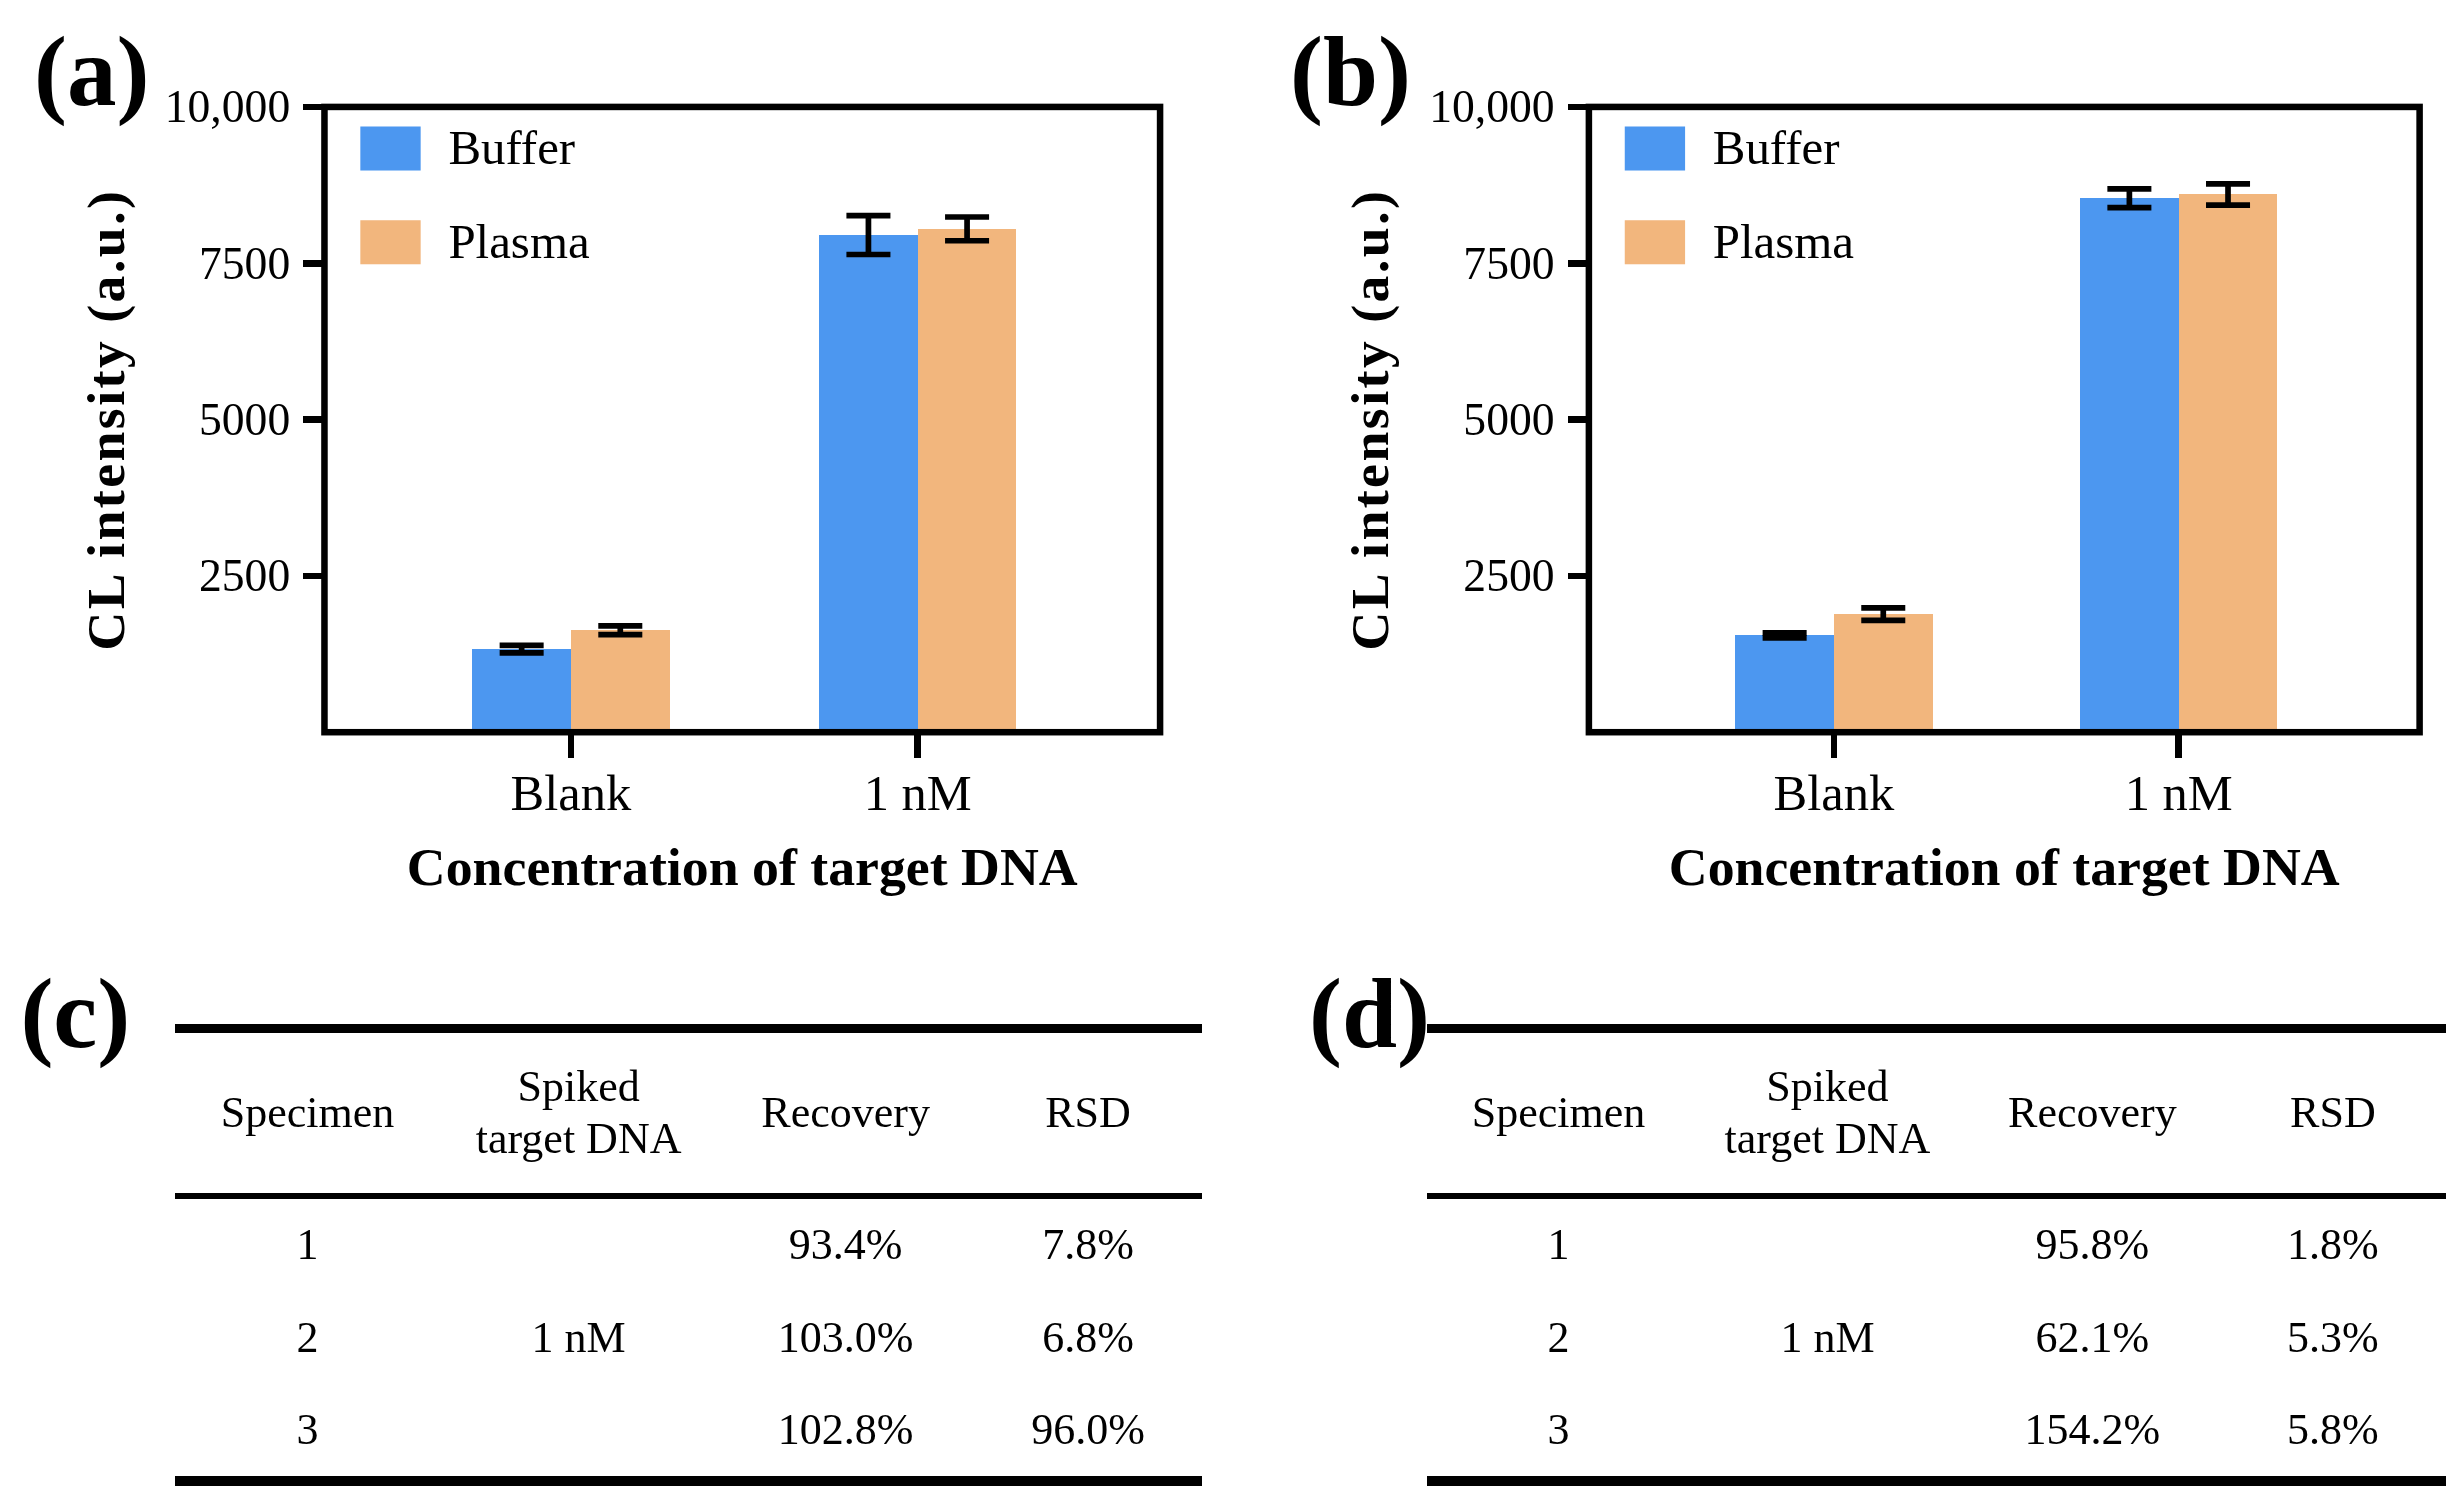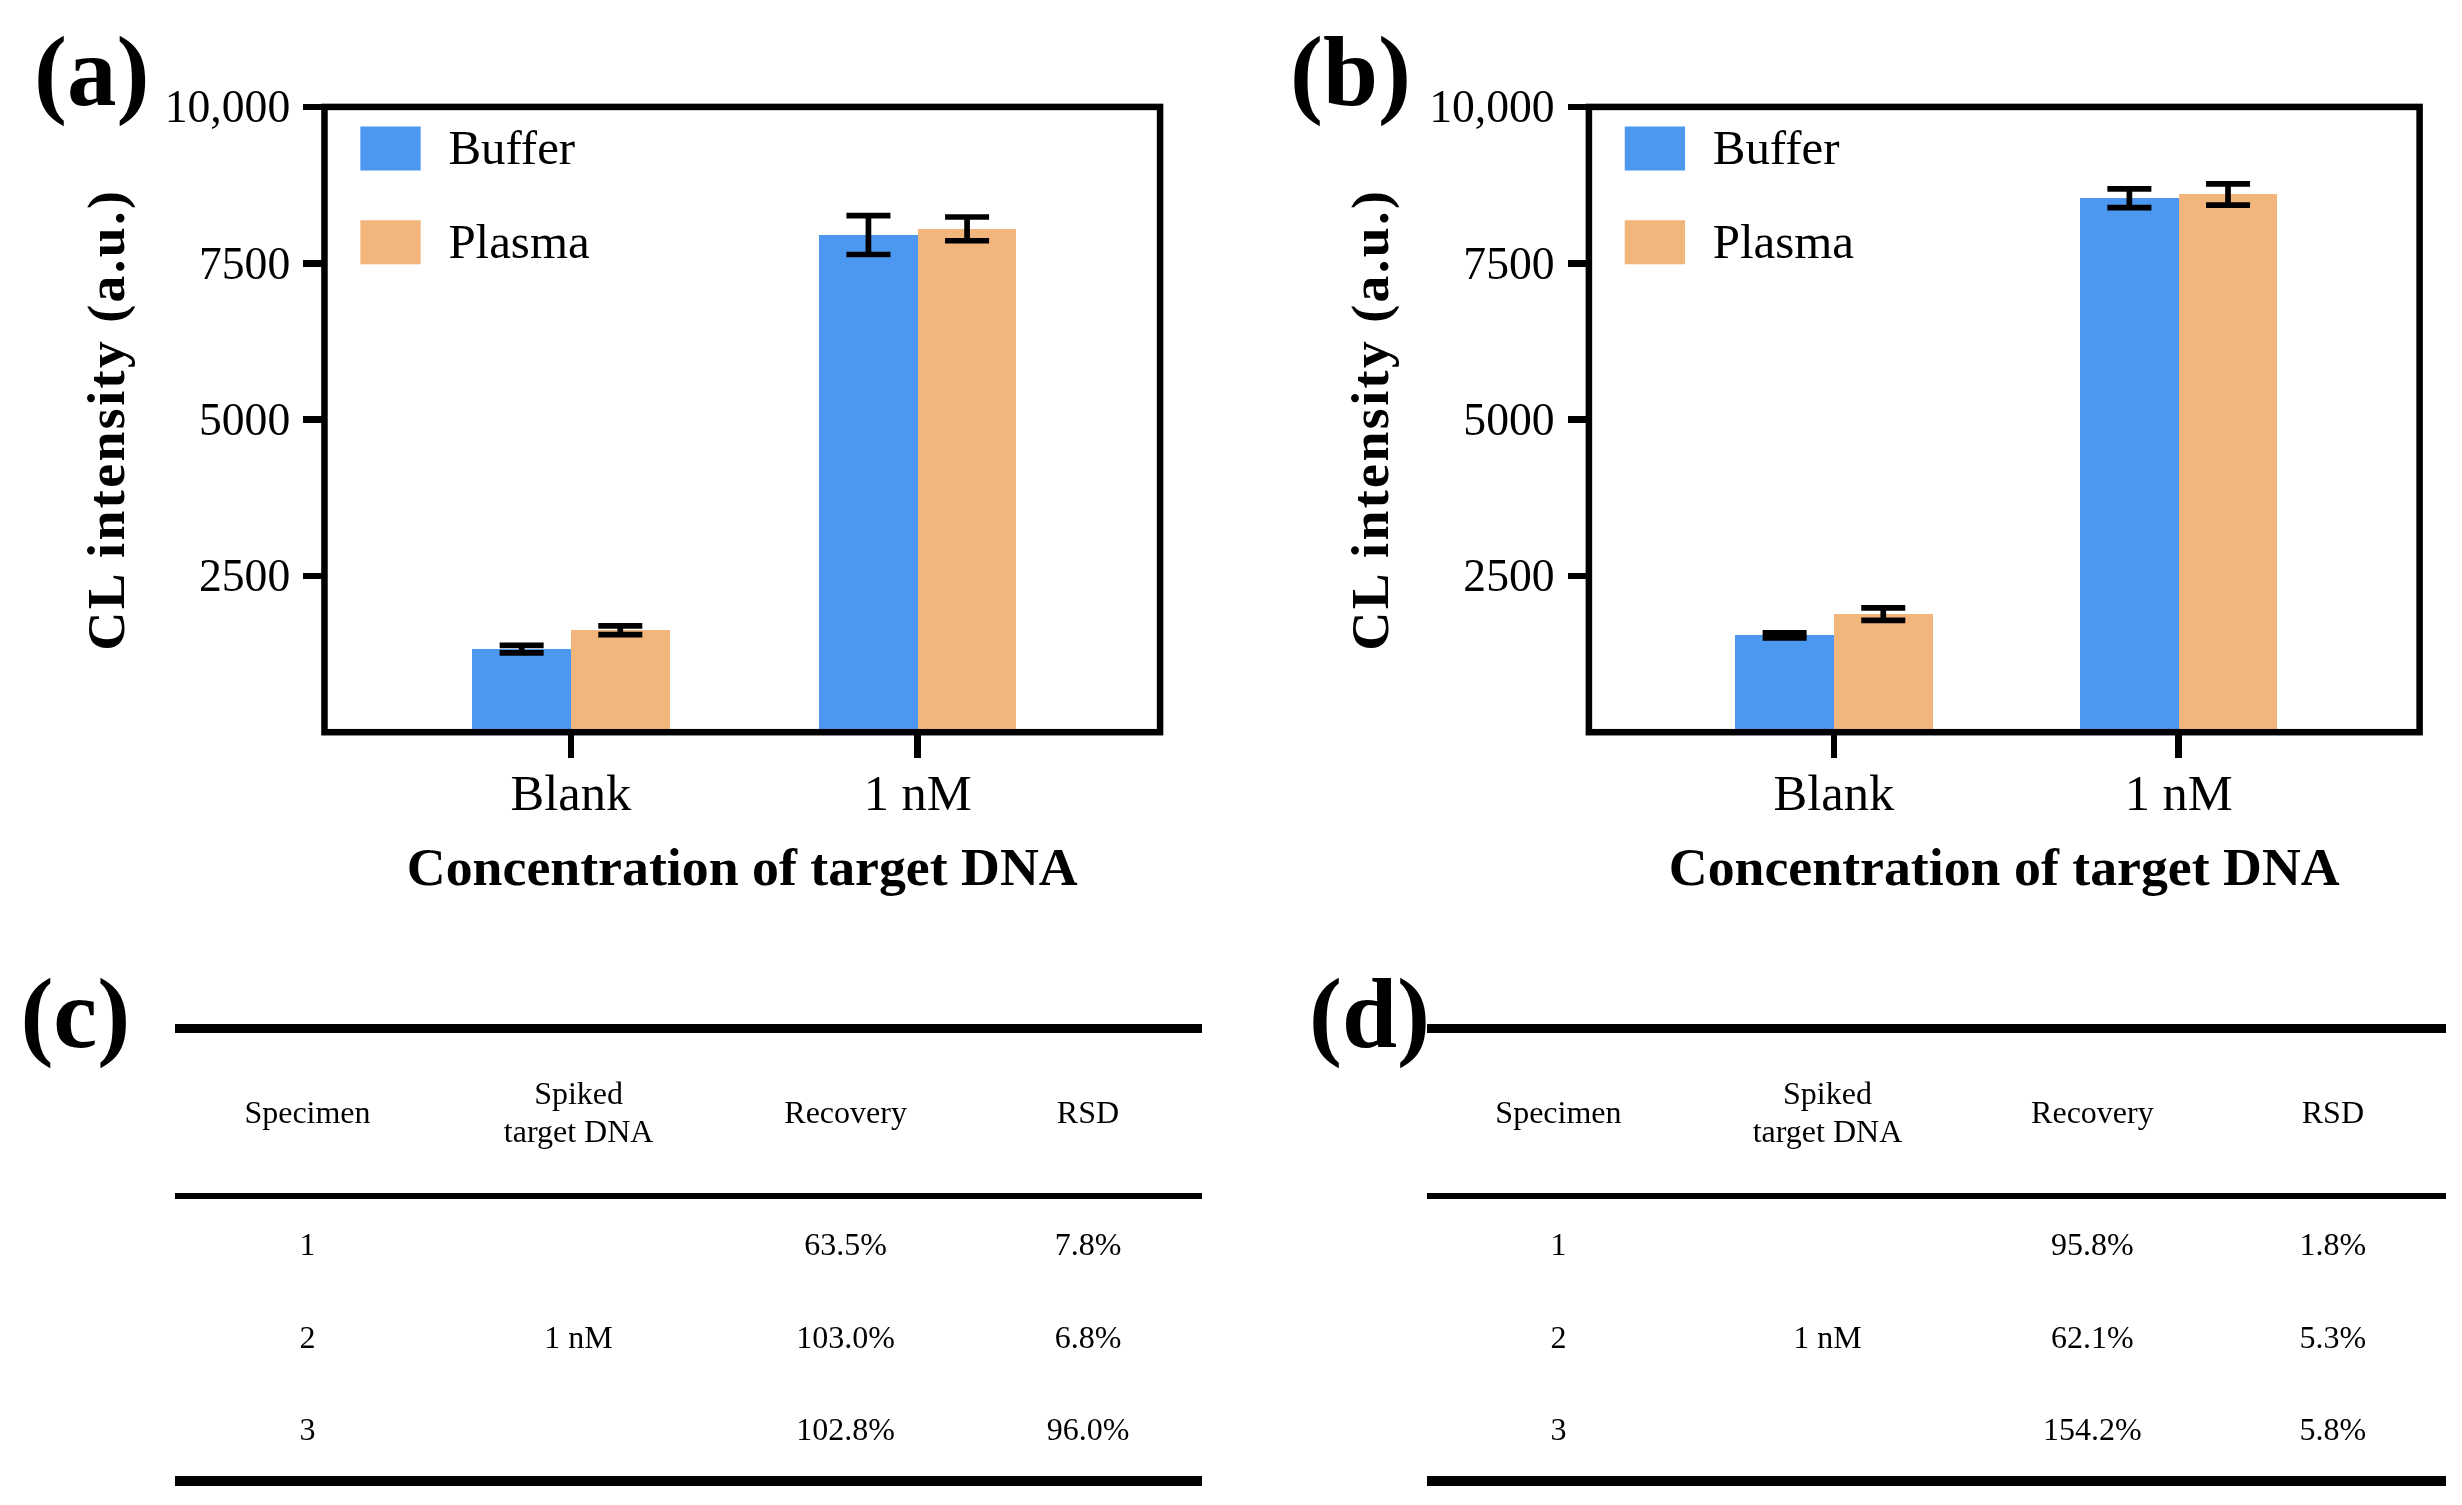--- a/index.html
+++ b/index.html
@@ -28,21 +28,21 @@
 
   .dtable { position:absolute; top:1024px; height:462px; }
   #table-c { left:175px;  width:1027px; }
   #table-d { left:1427px; width:1019px; }
 
   .dtable table {
     width:100%; height:100%;
     border-collapse:collapse;
     border-top:9px solid #000;
     border-bottom:10.6px solid #000;
-    font-size:32px;
+    font-size:44px;
     text-align:center;
   }
   .dtable thead tr { border-bottom:6.5px solid #000; height:167px; }
   .dtable th { font-weight:normal; line-height:1.18; vertical-align:middle; padding:0; }
   .dtable td { height:91px; vertical-align:middle; padding:0; }
   .col-specimen { width:25.8%; }
   .col-spiked   { width:27%;   }
   .col-recovery { width:25%;   }
   .col-rsd      { width:22.2%; }
 </style>
@@ -142,21 +142,21 @@
             <th>Specimen</th>
             <th>Spiked<br>target DNA</th>
             <th>Recovery</th>
             <th>RSD</th>
           </tr>
         </thead>
       <tbody>
           <tr>
             <td>1</td>
             <td></td>
-            <td>63.5%</td>
+            <td>93.4%</td>
             <td>7.8%</td>
           </tr>
           <tr>
             <td>2</td>
             <td>1 nM</td>
             <td>103.0%</td>
             <td>6.8%</td>
           </tr>
           <tr>
             <td>3</td>

